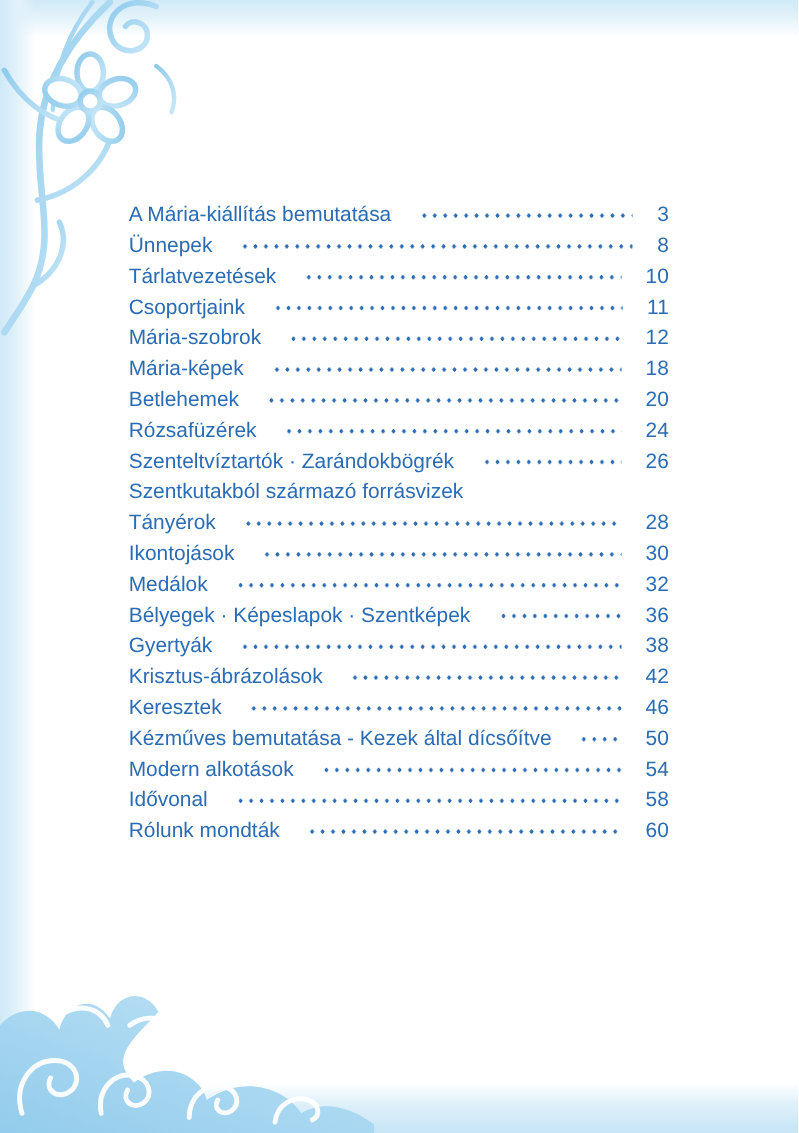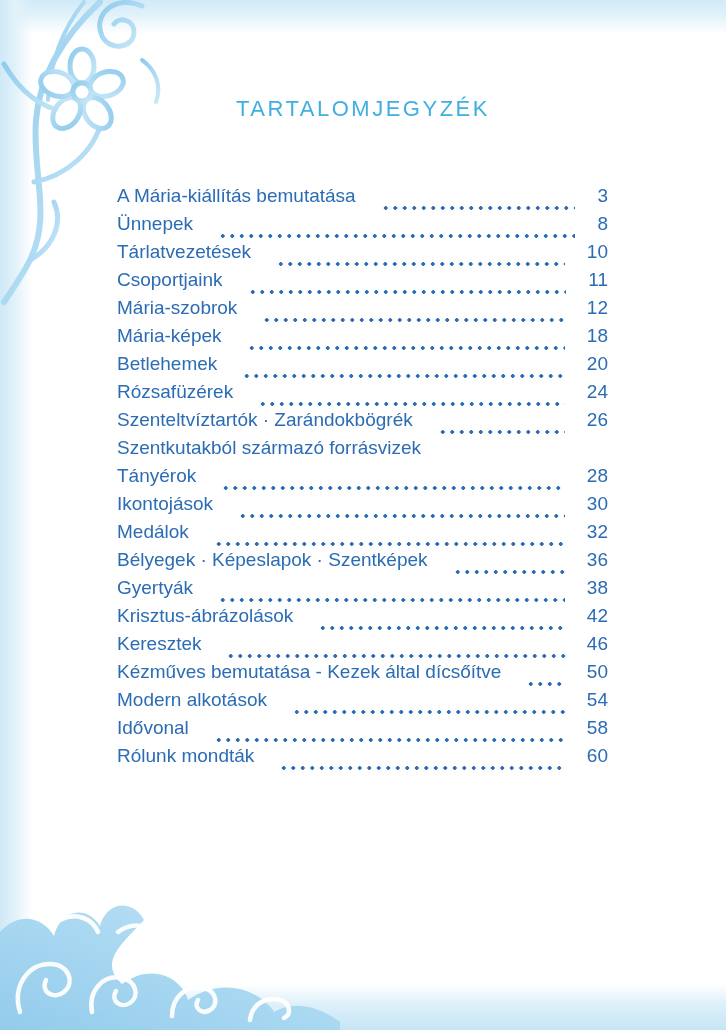--- a/index.html
+++ b/index.html
@@ -39,21 +39,21 @@
   }
 
   .toc {
     position: absolute;
     top: 182px;
     left: 117px;
     width: 491px;
   }
   .toc-row {
     display: flex;
-    align-items: flex-end;
+    align-items: center;
     height: 28px;
     font-size: 19px;
     font-weight: 500;
     color: #2b6cb4;
     line-height: 28px;
     white-space: nowrap;
     gap: 20px;
   }
   .toc-label { flex: 0 0 auto; }
   .toc-leader {
@@ -113,21 +113,20 @@
     <g fill="none" stroke="#ffffff" stroke-width="4.5" stroke-linecap="round" opacity="0.95">
       <path d="M20,122 c-8,-26 8,-48 30,-48 c18,0 26,18 14,28 c-10,8 -24,0 -18,-12"></path>
       <path d="M92,122 c-4,-22 12,-38 30,-34 c14,3 18,18 8,25 c-9,6 -20,-2 -14,-12"></path>
       <path d="M172,126 c0,-20 16,-32 32,-28 c12,3 15,16 6,22 c-8,5 -17,-2 -12,-10"></path>
       <path d="M250,130 c2,-16 16,-24 30,-20 c10,3 12,14 4,18"></path>
       <path d="M60,30 c16,-8 32,-2 38,12"></path>
       <path d="M118,42 c14,-10 30,-8 38,4"></path>
     </g>
   </svg>
 
-  <div class="title">TARTALOMJEGYZÉK</div>
 
   <div class="toc">
     <div class="toc-row">
       <span class="toc-label">A Mária-kiállítás bemutatása</span>
       <span class="toc-leader"></span>
       <span class="toc-page">3</span>
     </div>
 
 
     <div class="toc-row">

